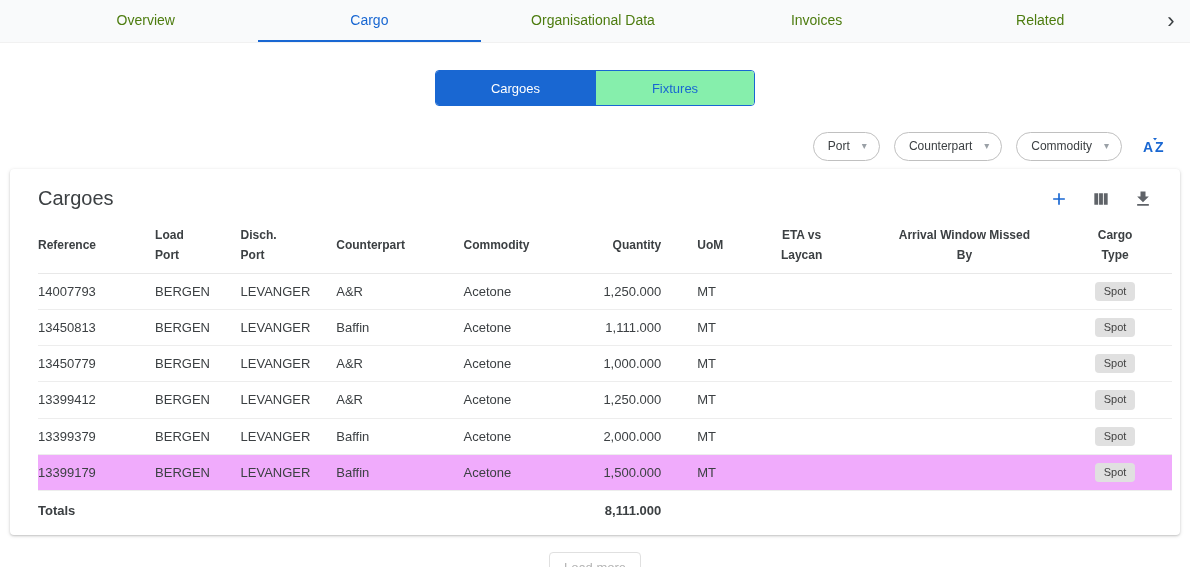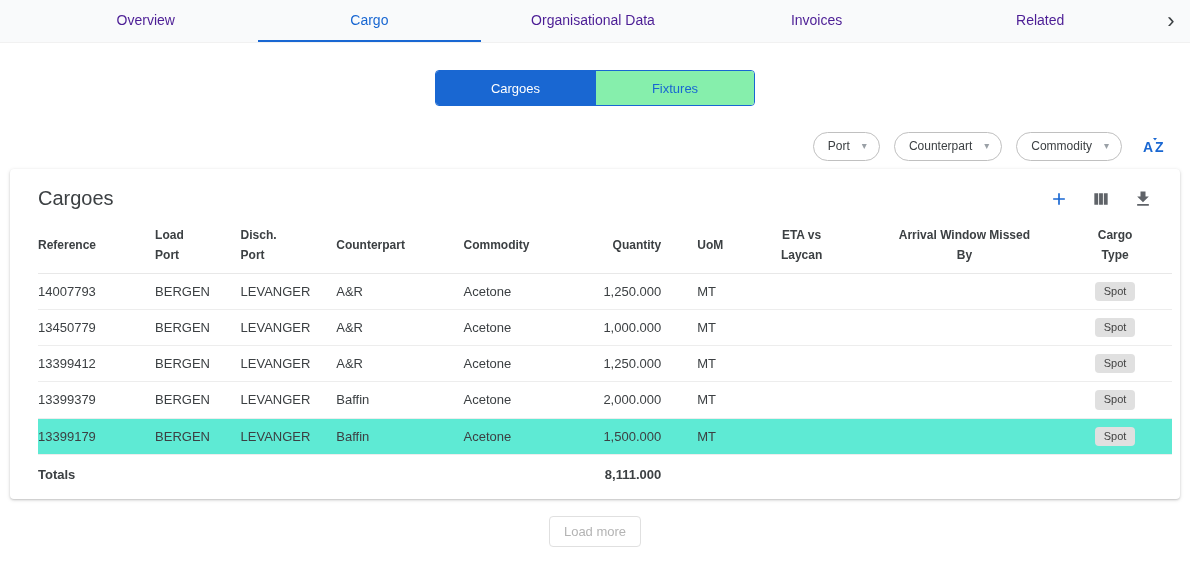--- a/index.html
+++ b/index.html
@@ -11,21 +11,21 @@
   }
 
   
   .topnav {
     display:flex; align-items:stretch; height:43px;
     background:#f9fafb; border-bottom:1px solid #f1f1f1; padding-left:34px;
   }
   .topnav-tabs { display:flex; flex:1; }
   .topnav-tabs .tab {
     flex:1; display:flex; align-items:center; justify-content:center;
-    font-size:14px; color:#4c1d95; cursor:pointer;
+    font-size:14px; color:#4d7c0f; cursor:pointer;
     border-bottom:2px solid transparent; white-space:nowrap;
   }
   .topnav-tabs .tab.active { color:var(--accent); border-bottom-color:var(--accent); }
   .nav-chevron {
     width:38px; display:flex; align-items:center; justify-content:center;
     cursor:pointer; color:#3c4043; font-size:22px; line-height:1;
   }
 
   
   .toggle-wrap { display:flex; justify-content:center; margin-top:27px; }
@@ -74,21 +74,21 @@
     vertical-align:middle; padding:7px 16px 7px 0; white-space:pre-line;
     line-height:1.7; border-bottom:1px solid #e8e8e8;
   }
   td {
     font-size:13px; color:#3c4043; padding:8px 16px 8px 0;
     border-bottom:1px solid #ededed; overflow:hidden; white-space:nowrap;
   }
   .col-right { text-align:right; }
   .col-center { text-align:center; }
   .cell-uom, .hcell-uom { padding-left:20px; }
-  tr.highlighted { background:#5eead4; }
+  tr.highlighted { background:#f0abfc; }
   .badge {
     display:inline-block; background:var(--badge-bg); color:#424242;
     font-size:11px; padding:3px 9px; border-radius:4px; line-height:1.2;
   }
   tfoot td { font-weight:bold; border-bottom:none; padding:12px 16px 13px 0; }
 
   
   .load-more-wrap { text-align:center; margin-top:17px; }
   .load-more {
     display:inline-block; border:1px solid #e0e0e0; border-radius:4px;
@@ -204,20 +204,32 @@
           <td class="col-left cell-disch_port">LEVANGER</td>
           <td class="col-left cell-counterpart">A&amp;R</td>
           <td class="col-left cell-commodity">Acetone</td>
           <td class="col-right cell-quantity">1,250.000</td>
           <td class="col-left cell-uom">MT</td>
           <td class="col-center cell-eta_vs_laycan"></td>
           <td class="col-center cell-arrival_window_missed_by"></td>
           <td class="col-center cell-cargo_type"><span class="badge">Spot</span></td>
         </tr>
         <tr class="">
+          <td class="col-left cell-reference">13450813</td>
+          <td class="col-left cell-load_port">BERGEN</td>
+          <td class="col-left cell-disch_port">LEVANGER</td>
+          <td class="col-left cell-counterpart">Baffin</td>
+          <td class="col-left cell-commodity">Acetone</td>
+          <td class="col-right cell-quantity">1,111.000</td>
+          <td class="col-left cell-uom">MT</td>
+          <td class="col-center cell-eta_vs_laycan"></td>
+          <td class="col-center cell-arrival_window_missed_by"></td>
+          <td class="col-center cell-cargo_type"><span class="badge">Spot</span></td>
+        </tr>
+        <tr class="">
           <td class="col-left cell-reference">13450779</td>
           <td class="col-left cell-load_port">BERGEN</td>
           <td class="col-left cell-disch_port">LEVANGER</td>
           <td class="col-left cell-counterpart">A&amp;R</td>
           <td class="col-left cell-commodity">Acetone</td>
           <td class="col-right cell-quantity">1,000.000</td>
           <td class="col-left cell-uom">MT</td>
           <td class="col-center cell-eta_vs_laycan"></td>
           <td class="col-center cell-arrival_window_missed_by"></td>
           <td class="col-center cell-cargo_type"><span class="badge">Spot</span></td>

